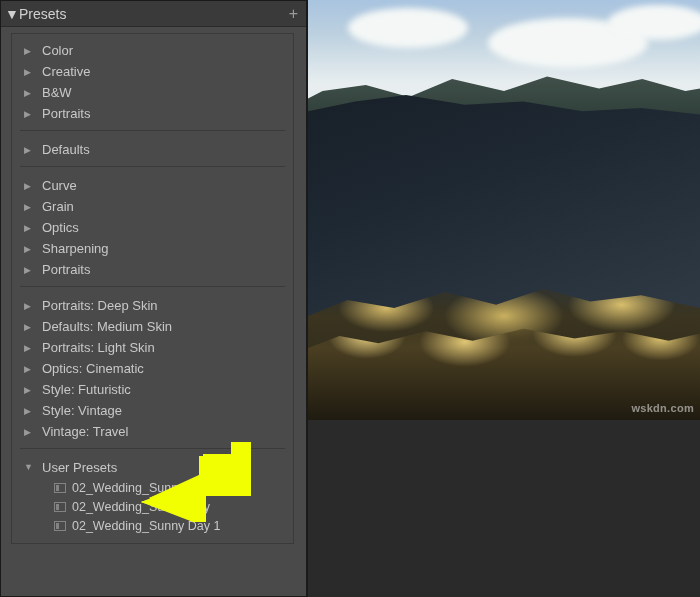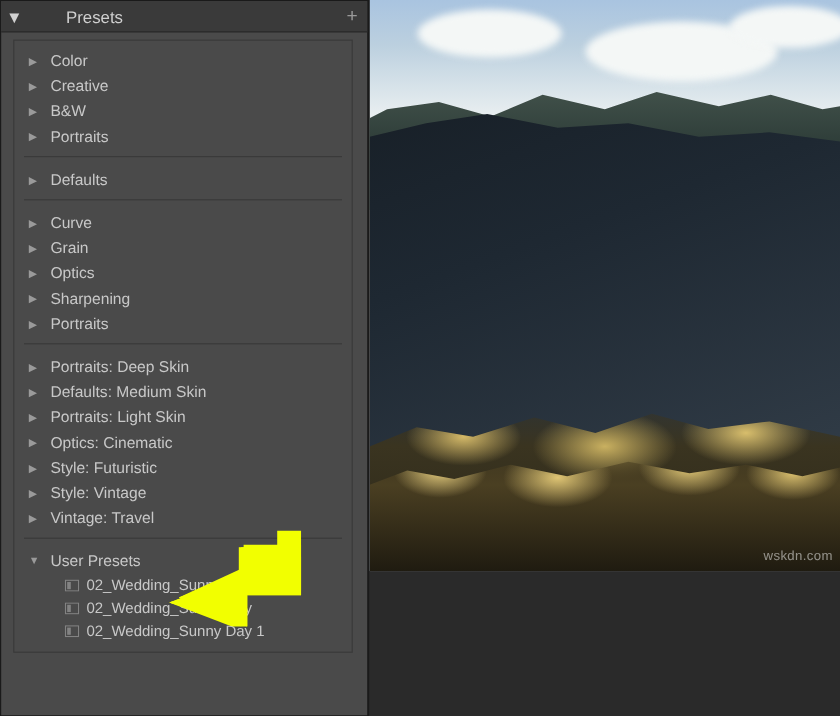--- a/index.html
+++ b/index.html
@@ -31,21 +31,21 @@
       align-items: center;
       padding: 0 8px 0 4px;
       color: #d0d0d0;
       font-size: 14px;
     }
     .panel-header .disclosure {
       width: 14px;
       display: inline-flex;
       justify-content: center;
     }
-    .panel-header .title { flex: 1; margin-left: 36px; }
+    .panel-header .title { flex: 1; }
     .panel-header .add {
       font-size: 16px;
       color: #999;
       cursor: pointer;
     }
     .panel-body {
       flex: 1;
       padding: 6px 12px 8px 10px;
       overflow: hidden;
     }
@@ -84,23 +84,24 @@
       cursor: pointer;
     }
     .preset .ic {
       width: 18px;
       display: inline-flex;
       justify-content: flex-start;
     }
     .preset .ic svg { opacity: 0.6; }
     .image {
       flex: 1;
-      height: 476px;
+      height: 420px;
       position: relative;
       overflow: hidden;
+      font-weight: bold;
     }
     .sky {
       position: absolute; inset: 0;
       background: linear-gradient(180deg, #a9c4e0 0%, #bcd0df 8%, #d6e2e9 15%, #e8eef0 20%);
     }
     .cloud {
       position: absolute;
       background: #f4f7f6;
       border-radius: 50%;
       filter: blur(3px);

